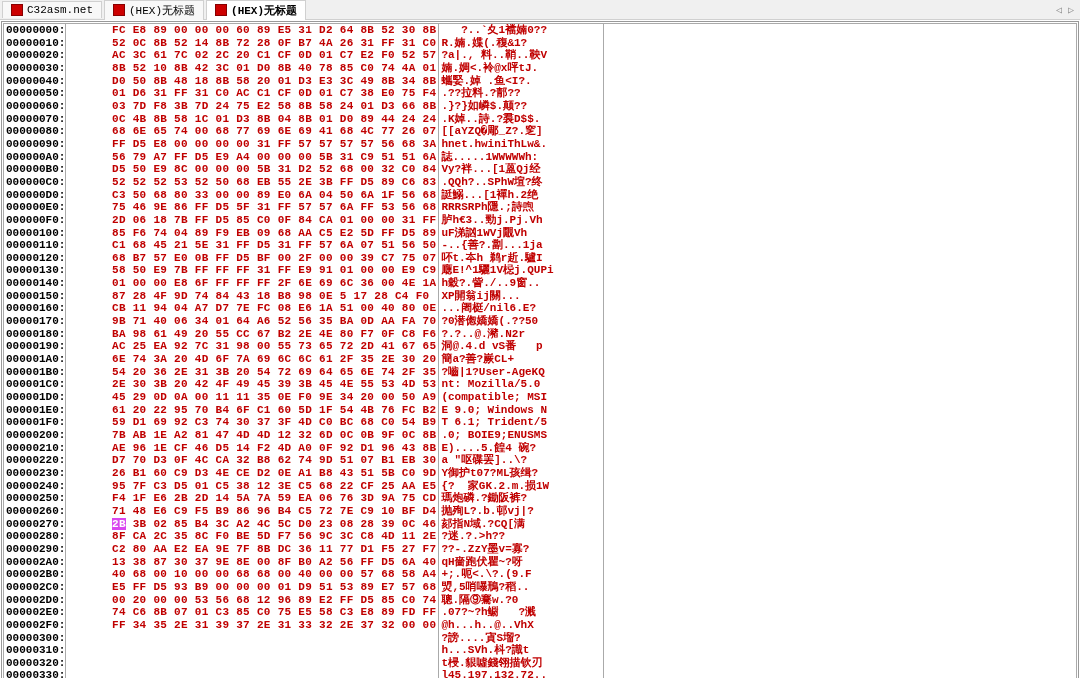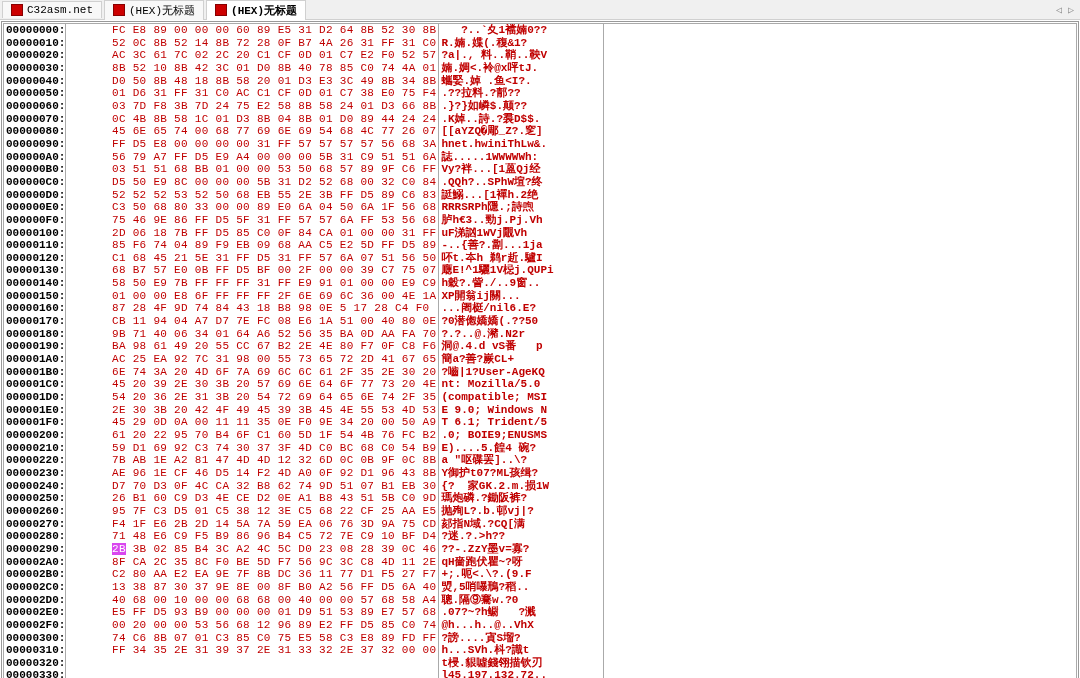--- a/index.html
+++ b/index.html
@@ -14,21 +14,21 @@
     
     .hex-outer { flex: 1; border: 1px solid #999; margin: 1px; padding: 1px; }
     .hex-container { display: flex; width: 100%; height: 100%; overflow: hidden; border: 1px solid #aaa; }
     .offset-col { width: 62px; border-right: 1px solid #aaa; background: #fff; }
     .hex-col { flex: 0 0 auto; border-right: 1px solid #aaa; background: #fff; padding-left: 2px; padding-right: 2px; }
     .ascii-col { flex: 0 0 165px; border-right: 1px solid #aaa; background: #fff; padding-left: 2px; padding-right: 1px; overflow: hidden; }
     .filler-col { flex: 1; background: #fff; position: relative; }
     
     .row { height: 12.66px; line-height: 12.66px; white-space: pre; }
     .offset-col .row { color: #000; font-weight: bold; padding-left: 2px; }
-    .hex-col .row { color: #c00000; font-weight: normal; letter-spacing: 0.3px; padding-left: 44px; }
+    .hex-col .row { color: #c00000; font-weight: bold; letter-spacing: 0.3px; padding-left: 44px; }
     .ascii-col .row { color: #c00000; font-weight: bold; overflow: hidden; }
     
     .selected { background: #d946ef; color: #fff !important; }
   </style>
 </head>
 <body>
 
 <div class="tab-bar">
   <div class="tab">
     <span class="tab-icon"></span>
@@ -106,41 +106,39 @@
       </div>
   <div class="hex-col" id="hex-col">
         <div class="row">FC E8 89 00 00 00 60 89 E5 31 D2 64 8B 52 30 8B</div>
         <div class="row">52 0C 8B 52 14 8B 72 28 0F B7 4A 26 31 FF 31 C0</div>
         <div class="row">AC 3C 61 7C 02 2C 20 C1 CF 0D 01 C7 E2 F0 52 57</div>
         <div class="row">8B 52 10 8B 42 3C 01 D0 8B 40 78 85 C0 74 4A 01</div>
         <div class="row">D0 50 8B 48 18 8B 58 20 01 D3 E3 3C 49 8B 34 8B</div>
         <div class="row">01 D6 31 FF 31 C0 AC C1 CF 0D 01 C7 38 E0 75 F4</div>
         <div class="row">03 7D F8 3B 7D 24 75 E2 58 8B 58 24 01 D3 66 8B</div>
         <div class="row">0C 4B 8B 58 1C 01 D3 8B 04 8B 01 D0 89 44 24 24</div>
-        <div class="row">45 6E 65 74 00 68 77 69 6E 69 54 68 4C 77 26 07</div>
+        <div class="row">68 6E 65 74 00 68 77 69 6E 69 41 68 4C 77 26 07</div>
         <div class="row">FF D5 E8 00 00 00 00 31 FF 57 57 57 57 56 68 3A</div>
         <div class="row">56 79 A7 FF D5 E9 A4 00 00 00 5B 31 C9 51 51 6A</div>
-        <div class="row">03 51 51 68 BB 01 00 00 53 50 68 57 89 9F C6 FF</div>
         <div class="row">D5 50 E9 8C 00 00 00 5B 31 D2 52 68 00 32 C0 84</div>
         <div class="row">52 52 52 53 52 50 68 EB 55 2E 3B FF D5 89 C6 83</div>
         <div class="row">C3 50 68 80 33 00 00 89 E0 6A 04 50 6A 1F 56 68</div>
         <div class="row">75 46 9E 86 FF D5 5F 31 FF 57 57 6A FF 53 56 68</div>
         <div class="row">2D 06 18 7B FF D5 85 C0 0F 84 CA 01 00 00 31 FF</div>
         <div class="row">85 F6 74 04 89 F9 EB 09 68 AA C5 E2 5D FF D5 89</div>
         <div class="row">C1 68 45 21 5E 31 FF D5 31 FF 57 6A 07 51 56 50</div>
         <div class="row">68 B7 57 E0 0B FF D5 BF 00 2F 00 00 39 C7 75 07</div>
         <div class="row">58 50 E9 7B FF FF FF 31 FF E9 91 01 00 00 E9 C9</div>
         <div class="row">01 00 00 E8 6F FF FF FF 2F 6E 69 6C 36 00 4E 1A</div>
         <div class="row">87 28 4F 9D 74 84 43 18 B8 98 0E 5 17 28 C4 F0</div>
         <div class="row">CB 11 94 04 A7 D7 7E FC 08 E6 1A 51 00 40 80 0E</div>
         <div class="row">9B 71 40 06 34 01 64 A6 52 56 35 BA 0D AA FA 70</div>
         <div class="row">BA 98 61 49 20 55 CC 67 B2 2E 4E 80 F7 0F C8 F6</div>
         <div class="row">AC 25 EA 92 7C 31 98 00 55 73 65 72 2D 41 67 65</div>
         <div class="row">6E 74 3A 20 4D 6F 7A 69 6C 6C 61 2F 35 2E 30 20</div>
-        <div class="row">45 20 39 2E 30 3B 20 57 69 6E 64 6F 77 73 20 4E</div>
         <div class="row">54 20 36 2E 31 3B 20 54 72 69 64 65 6E 74 2F 35</div>
         <div class="row">2E 30 3B 20 42 4F 49 45 39 3B 45 4E 55 53 4D 53</div>
         <div class="row">45 29 0D 0A 00 11 11 35 0E F0 9E 34 20 00 50 A9</div>
         <div class="row">61 20 22 95 70 B4 6F C1 60 5D 1F 54 4B 76 FC B2</div>
         <div class="row">59 D1 69 92 C3 74 30 37 3F 4D C0 BC 68 C0 54 B9</div>
         <div class="row">7B AB 1E A2 81 47 4D 4D 12 32 6D 0C 0B 9F 0C 8B</div>
         <div class="row">AE 96 1E CF 46 D5 14 F2 4D A0 0F 92 D1 96 43 8B</div>
         <div class="row">D7 70 D3 0F 4C CA 32 B8 62 74 9D 51 07 B1 EB 30</div>
         <div class="row">26 B1 60 C9 D3 4E CE D2 0E A1 B8 43 51 5B C0 9D</div>
         <div class="row">95 7F C3 D5 01 C5 38 12 3E C5 68 22 CF 25 AA E5</div>

